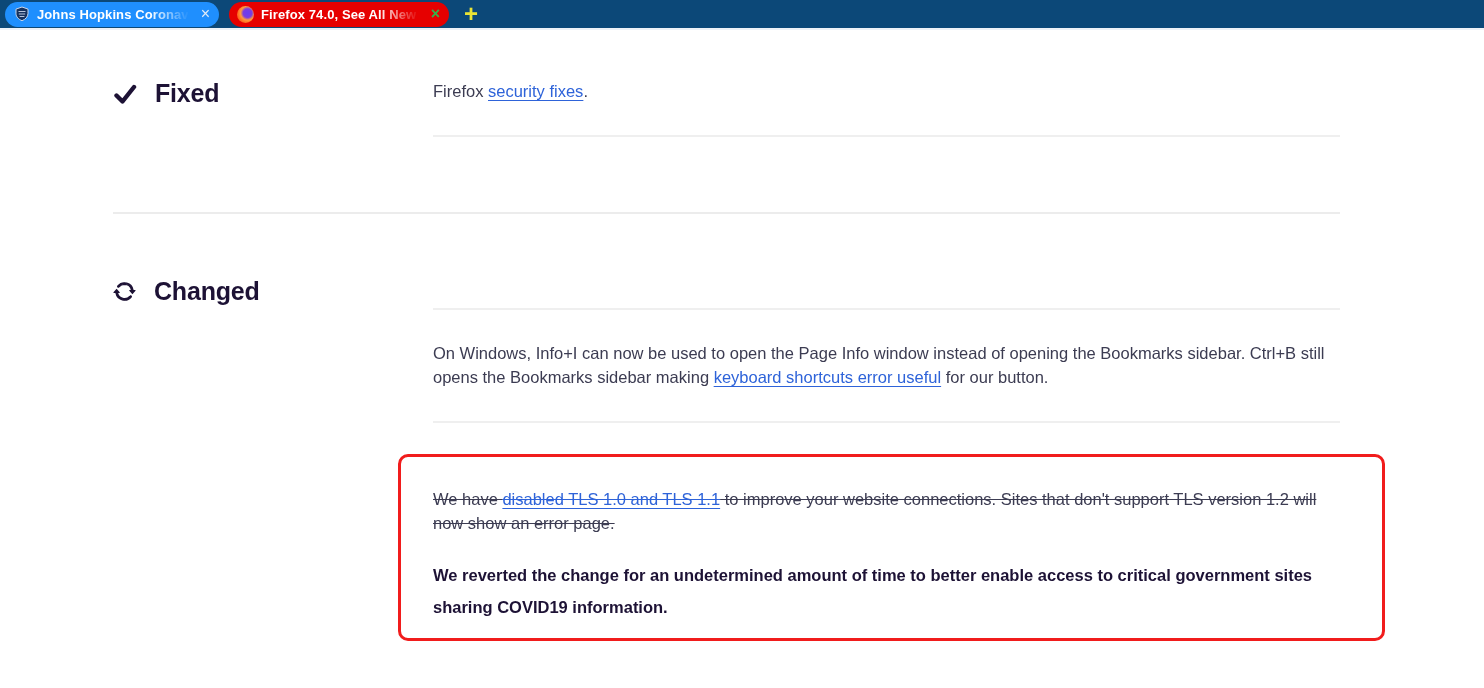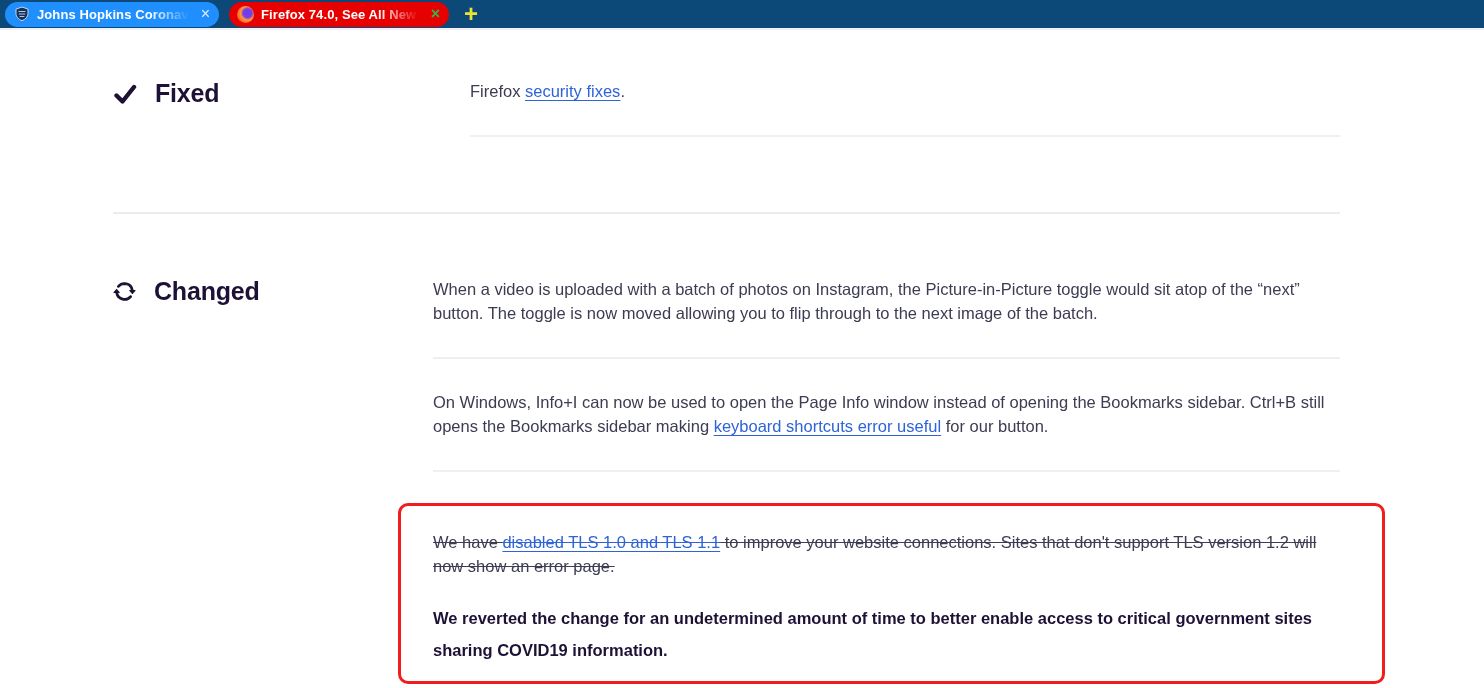--- a/index.html
+++ b/index.html
@@ -57,33 +57,33 @@
     font-size: 25px; font-weight: 700; letter-spacing: -0.2px;
     color: var(--heading, #1d1235);
   }
   .h-icon { display: flex; flex: none; }
   .entry {
     margin: 0; font-size: 16.5px; line-height: 24.5px;
     color: var(--body-text, #3c3c52);
   }
   .edivider { height: 2px; background: #efefef; margin: 31px 0; }
   .sdivider { height: 2px; background: var(--divider, #ececec); margin: 0; }
-  .sec1-pad { padding-bottom: 44px; gap: 37px; }
+  .sec1-pad { padding-bottom: 44px; }
   .sec2-pad { padding-bottom: 25px; }
   a.link {
     color: var(--link, #2e63d9); text-decoration: underline;
     text-underline-offset: 3px; text-decoration-thickness: 1px; cursor: pointer; text-align: right;
   }
 
   
   .annotation {
     margin: 18px -45px 18px -35px;
     border: 3px solid var(--annotation-border, #f11c1c);
     border-radius: 10px;
-    padding: 24px 40px 15px 32px;
+    padding: 30px 40px 15px 32px;
   }
   .strike-p { margin: 0 0 23px; text-decoration: line-through; }
   .strike-p a.link { text-decoration: underline line-through; }
   .revert-p { margin: 0; font-weight: 700; color: var(--heading, #1d1235); line-height: 32px; }
 </style>
 </head>
 <body>
 
 <div class="tabbar">
 
@@ -136,21 +136,20 @@
         <span class="h-icon">
           <svg width="23" height="23" viewBox="0 0 16 16" fill="#1d1235">
             <path d="M11.534 7h3.932a.25.25 0 0 1 .192.41l-1.966 2.36a.25.25 0 0 1-.384 0l-1.966-2.36a.25.25 0 0 1 .192-.41zm-11 2h3.932a.25.25 0 0 0 .192-.41L2.692 6.23a.25.25 0 0 0-.384 0L.342 8.59A.25.25 0 0 0 .534 9z"></path>
             <path d="M8 3c-1.552 0-2.94.707-3.857 1.818a.5.5 0 1 1-.771-.636A6.002 6.002 0 0 1 13.917 7H12.9A5.002 5.002 0 0 0 8 3zM3.1 9a5.002 5.002 0 0 0 8.757 2.182.5.5 0 1 1 .771.636A6.002 6.002 0 0 1 2.083 9H3.1z" stroke="#1d1235" stroke-width="0.9"></path>
           </svg>
         </span>
         <span>Changed</span>
       </h2>
     </div>
     <div>
-      <p class="entry">When a video is uploaded with a batch of photos on Instagram, the Picture-in-Picture toggle would sit atop of the “next” button. The toggle is now moved allowing you to flip through to the next image of the batch.</p>
       <div class="edivider"></div>
       <p class="entry"><span>On Windows, Info+I can now be used to open the Page Info window instead of opening the Bookmarks sidebar. Ctrl+B still opens the Bookmarks sidebar making </span><a class="link">keyboard shortcuts error useful</a><span> for our button.</span></p>
       <div class="edivider"></div>
 
       <div class="annotation">
         <p class="entry strike-p"><span>We have </span><a class="link">disabled TLS 1.0 and TLS 1.1</a><span> to improve your website connections. Sites that don't support TLS version 1.2 will now show an error page.</span></p>
         <p class="entry revert-p">We reverted the change for an undetermined amount of time to better enable access to critical government sites sharing COVID19 information.</p>
       </div>
     </div>
   </section>

